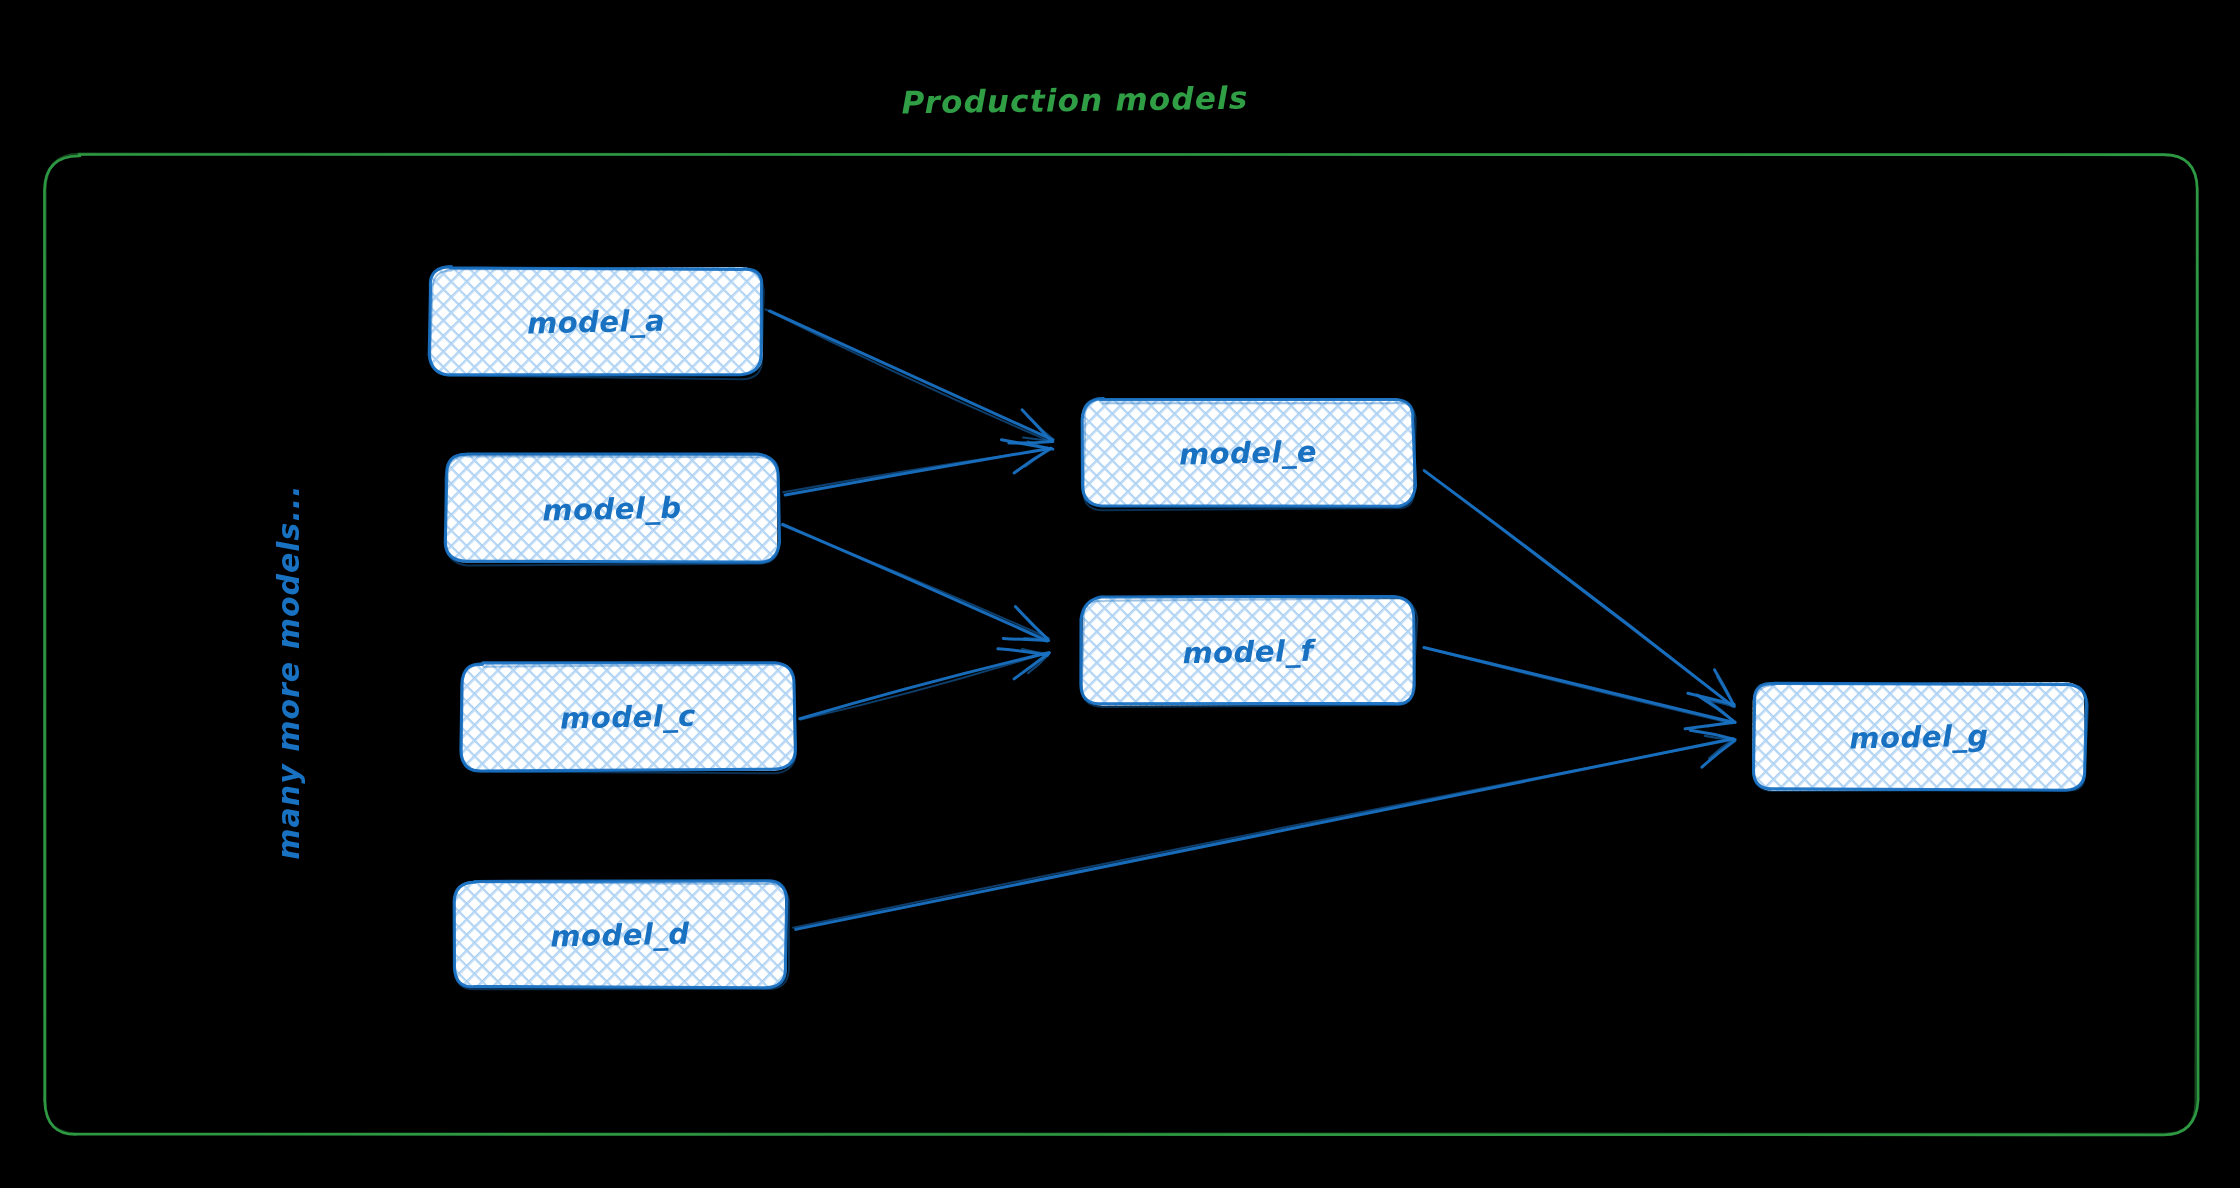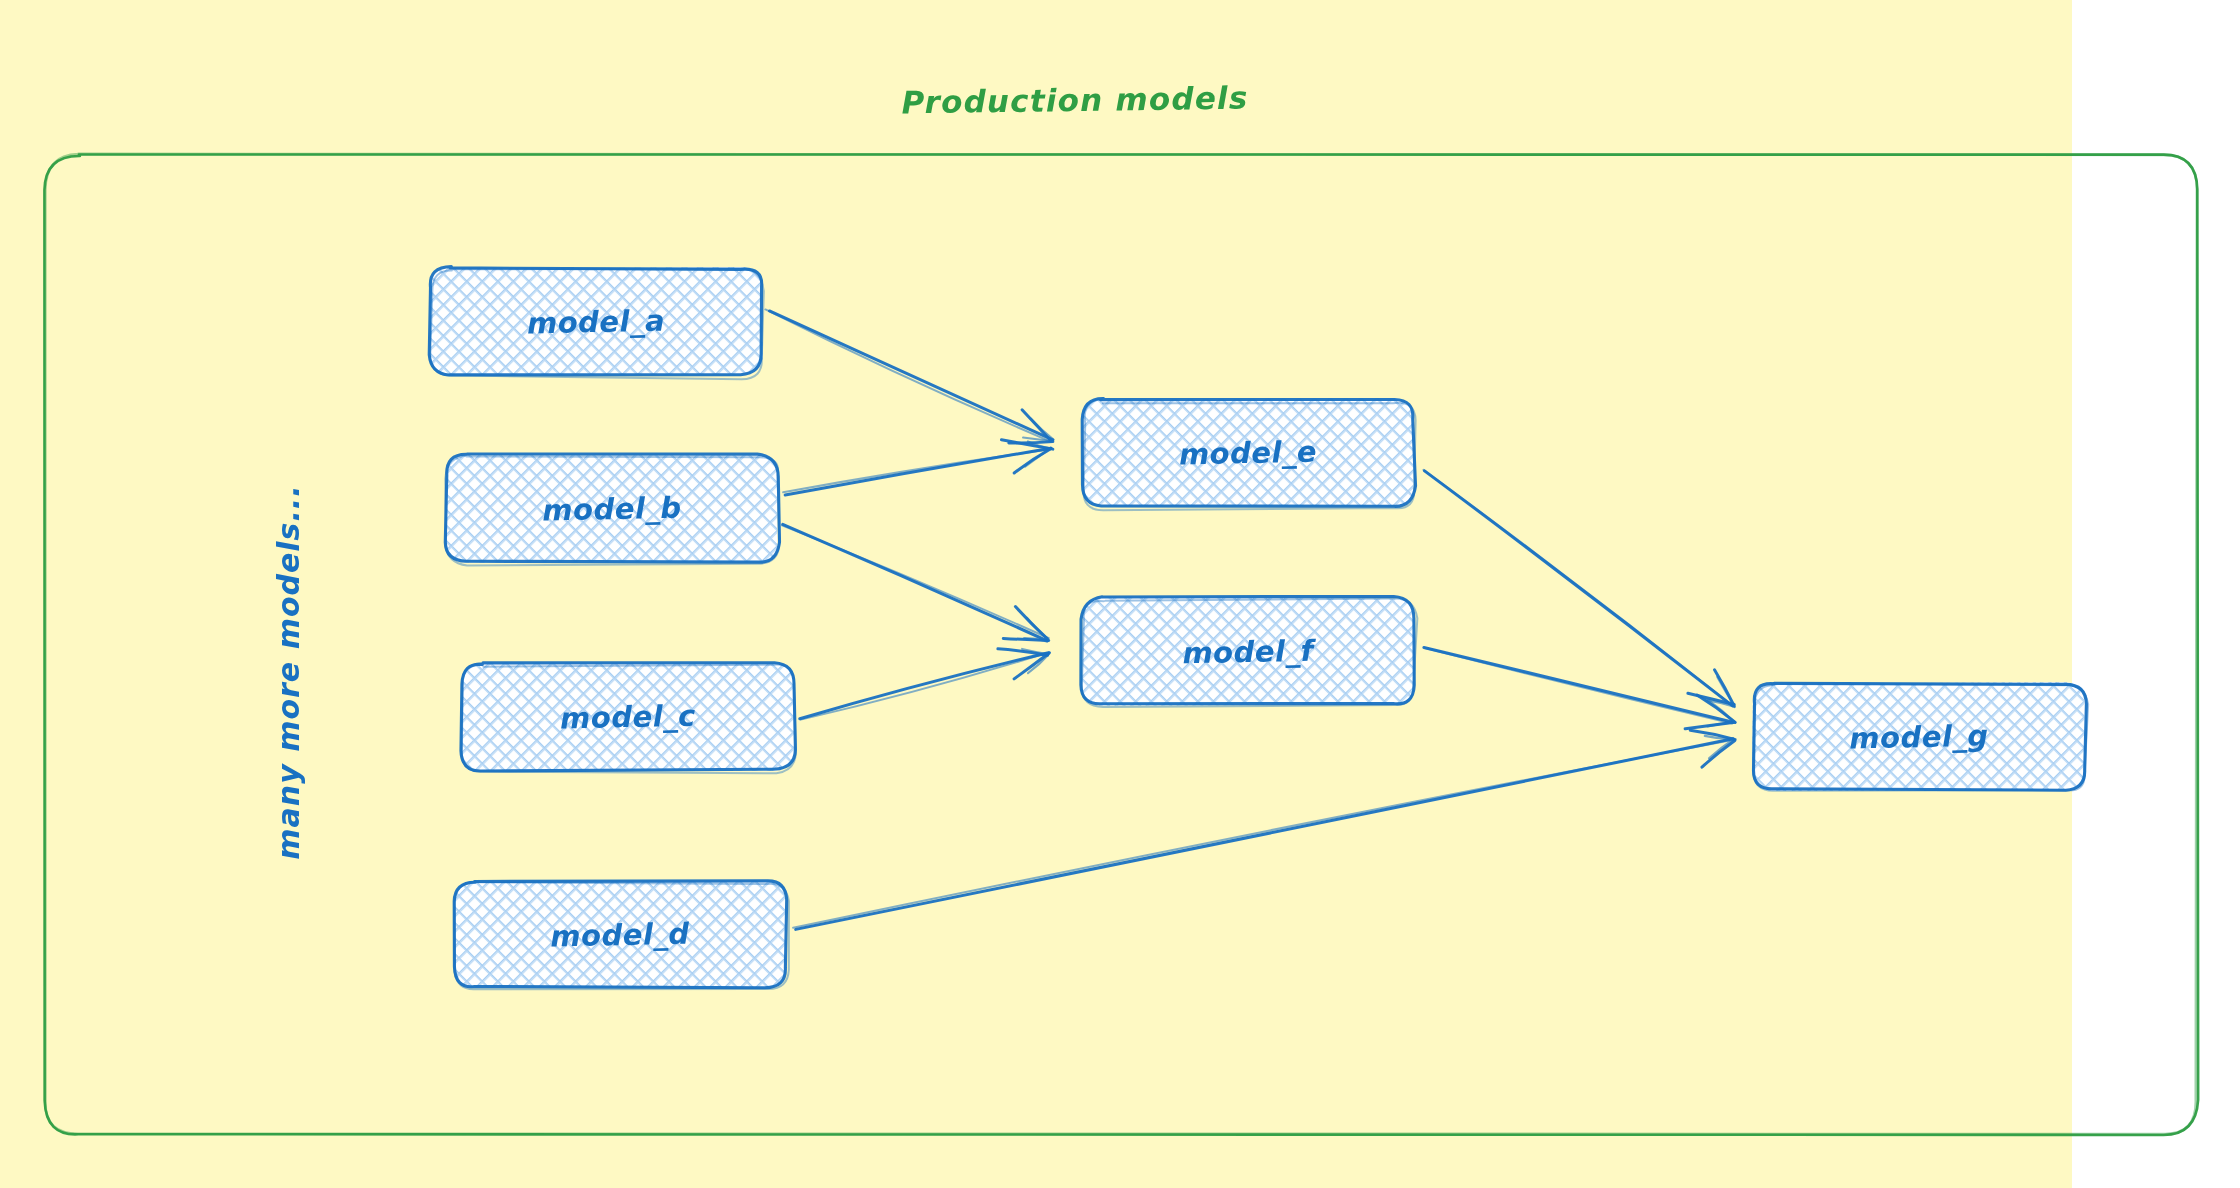--- a/index.html
+++ b/index.html
@@ -7,23 +7,23 @@
     margin: 0;
     padding: 0;
     background: #ffffff;
     width: 2240px;
     height: 1188px;
     overflow: hidden;
     font-family: "DejaVu Sans", sans-serif;
   }
   #stage {
     position: relative;
-    width: 2072px;
+    width: 2240px;
     height: 1188px;
-    background: #fef9c3;
+    background: #000000;
   }
   #stage > svg {
     position: absolute;
     left: 0;
     top: 0;
   }
   .node-label {
     position: absolute;
     color: #1971c2;
     font-family: "DejaVu Sans", sans-serif;

